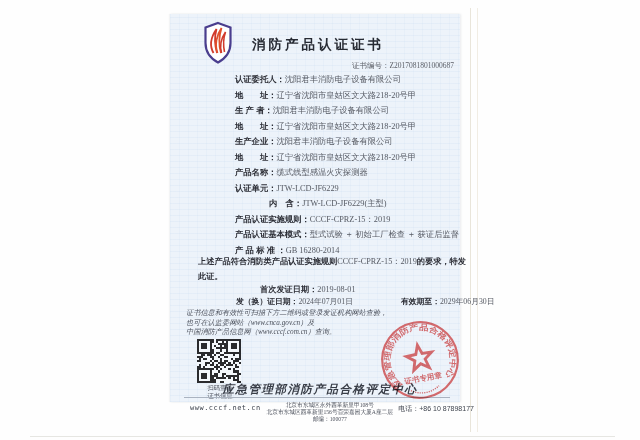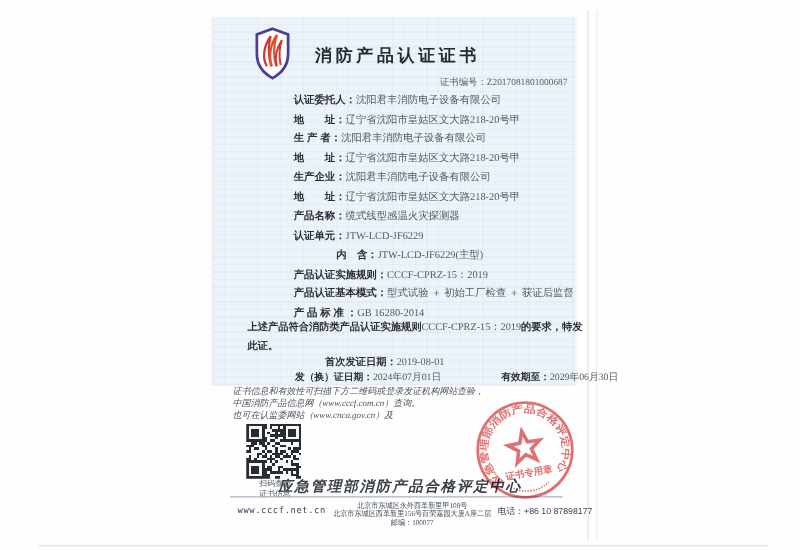--- a/index.html
+++ b/index.html
@@ -6,21 +6,21 @@
   html,body { width:640px; height:440px; overflow:hidden; background:#ffffff;
               font-family:"Liberation Sans", sans-serif; }
   .stage { position:relative; width:640px; height:440px; background:#fefefe; }
 
   
   .edge-line-v { position:absolute; left:470px; top:8px; width:1px; height:424px; background:#e9e5da; }
   .edge-line-v2 { position:absolute; left:477px; top:8px; width:1px; height:424px; background:#f1ede4; }
   .edge-line-h { position:absolute; left:30px; top:436px; width:585px; height:1px; background:#e6e6e2; }
 
   
-  .page { position:absolute; left:170px; top:14px; width:290px; height:294px;
+  .page { position:absolute; left:170px; top:14px; width:290px; height:388px;
           background:#edf3fa;
           background-image:
             repeating-linear-gradient(0deg, rgba(176,203,233,.14) 0 1px, transparent 1px 6px),
             repeating-linear-gradient(90deg, rgba(176,203,233,.10) 0 1px, transparent 1px 9px);
           box-shadow: 1px 0 2px rgba(60,70,90,.10), -1px 0 1px rgba(60,70,90,.05);
           color:#2e3036; }
 
   .logo { position:absolute; left:30px; top:6px; width:36px; height:46px; }
 
   .title { position:absolute; left:82px; top:22px; font-size:13.5px; font-weight:bold;
@@ -119,22 +119,22 @@
 
     <div class="first-issue" style="top:270px">
       <span class="lbl">首次发证日期：</span><span class="val">2019-08-01</span>
     </div>
     <div class="issue-row" style="top:282px">
       <span class="lbl">发（换）证日期：</span><span class="val">2024年07月01日</span><span class="gap"></span><span class="lbl">有效期至：</span><span class="val">2029年06月30日</span>
     </div>
 
     <div class="notice">
       <div>证书信息和有效性可扫描下方二维码或登录发证机构网站查验，</div>
+      <div>也可在认监委网站（www.cnca.gov.cn）及</div>
       <div>中国消防产品信息网（www.cccf.com.cn）查询。</div>
-      <div>也可在认监委网站（www.cnca.gov.cn）及</div>
     </div>
 
     <div class="qr-wrap">
       <div class="qr-box">
         <svg id="qrsvg" viewBox="0 0 42 42" width="44" height="44" shape-rendering="crispEdges">
             <rect x="0" y="0" width="42" height="42" fill="#f4f8fc"></rect>
             <rect x="14" y="0" width="2" height="2" fill="#2a2b2e"></rect>
             <rect x="18" y="0" width="2" height="2" fill="#2a2b2e"></rect>
             <rect x="20" y="0" width="2" height="2" fill="#2a2b2e"></rect>
             <rect x="22" y="0" width="2" height="2" fill="#2a2b2e"></rect>

